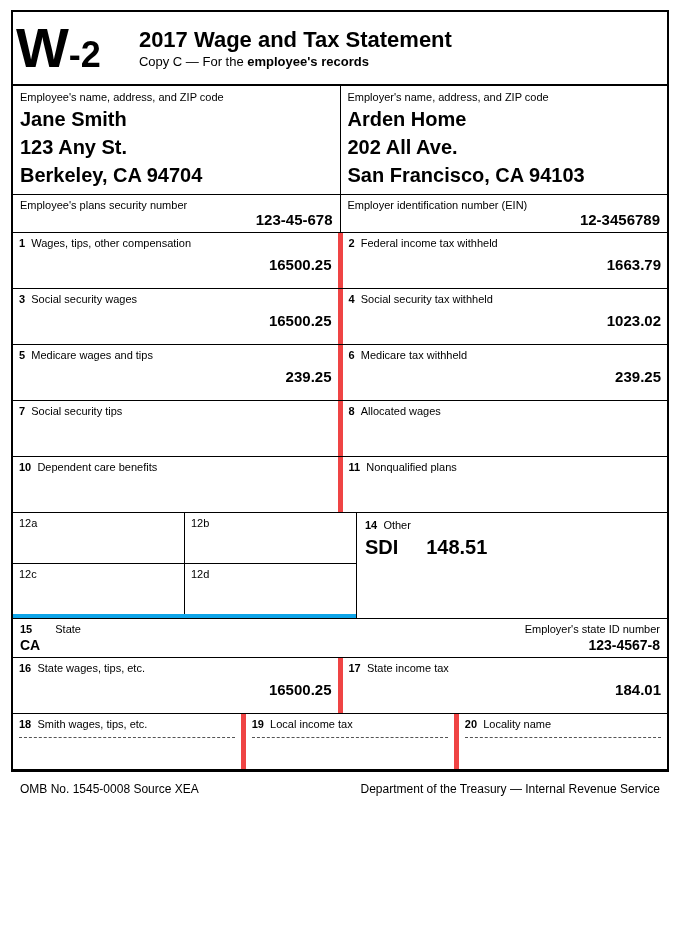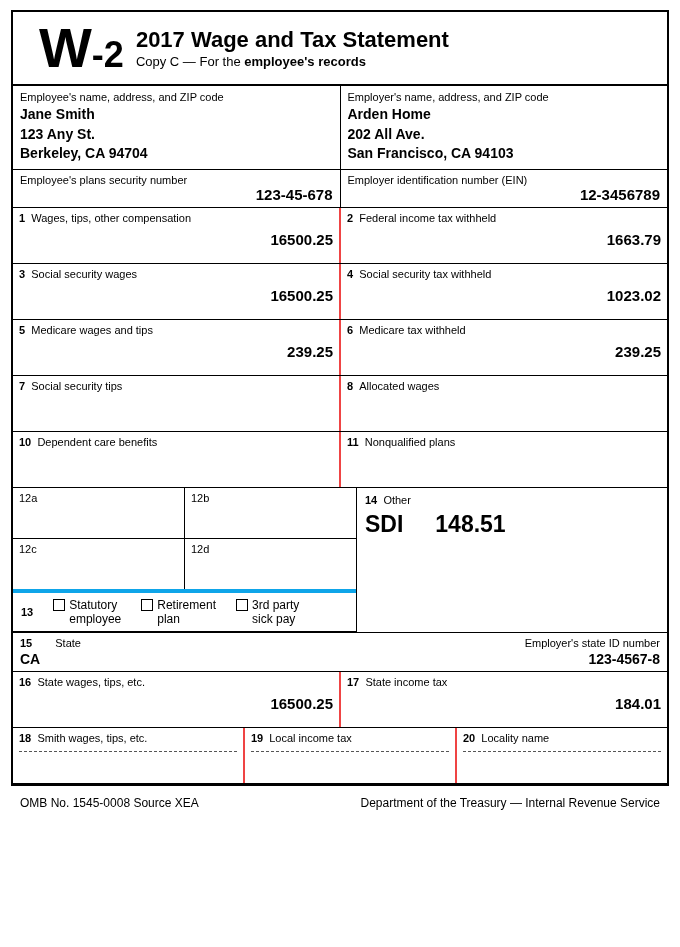--- a/index.html
+++ b/index.html
@@ -13,22 +13,23 @@
     }
     .w2-container {
       border: 2px solid #000;
       width: 658px;
       margin: 0 auto;
     }
     
     .header {
       display: flex;
       align-items: center;
-      padding: 8px 26px;
+      padding: 8px 3px;
       border-bottom: 2px solid #000;
+      gap: 26px;
     }
     .w2-logo {
       font-size: 48px;
       font-weight: 900;
       margin-right: 12px;
       line-height: 1;
     }
     .w2-logo span.w {
       font-size: 56px;
     }
@@ -66,21 +67,21 @@
       border-right: 1px solid #000;
     }
     .addr-cell:last-child {
       border-right: none;
     }
     .addr-label {
       font-size: 11px;
       margin-bottom: 2px;
     }
     .addr-value {
-      font-size: 14px;
+      font-size: 20px;
       font-weight: 900;
       line-height: 1.4;
     }
     
     .ssn-row {
       display: flex;
       border-bottom: 1px solid #000;
     }
     .ssn-cell {
       flex: 1;
@@ -100,21 +101,21 @@
       font-size: 15px;
       font-weight: 700;
     }
     
     .boxes-row {
       display: flex;
       border-bottom: 1px solid #000;
     }
     .box {
       flex: 1;
-      border-right: 2px solid #ef4444;
+      border-right: 5px solid #ef4444;
       padding: 3px 6px;
       min-height: 55px;
     }
     .box:last-child {
       border-right: none;
     }
     .box-label {
       font-size: 11px;
       line-height: 1.3;
     }
@@ -221,21 +222,21 @@
     }
     
     .footer {
       display: flex;
       justify-content: space-between;
       padding: 6px 10px;
       font-size: 12px;
       margin-top: 4px;
     }
     .sdi-large {
-      font-size: 23px;
+      font-size: 20px;
       font-weight: 900;
       margin-top: 4px;
     }
   </style>
 </head>
 <body>
 
 <div class="w2-container">
 
   <div class="header">
@@ -375,35 +376,20 @@
       </div>
       <div class="section-12-bottom">
         <div class="box-12">
           <div class="box-label">12c</div>
         </div>
         <div class="box-12">
           <div class="box-label">12d</div>
         </div>
       </div>
 
-      <div class="row-13">
-        <span style="font-size:11px;font-weight:700;">13</span>
-        <div class="checkbox-item">
-          <span class="checkbox-box"></span>
-          <span>Statutory<br>employee</span>
-        </div>
-        <div class="checkbox-item">
-          <span class="checkbox-box"></span>
-          <span>Retirement<br>plan</span>
-        </div>
-        <div class="checkbox-item">
-          <span class="checkbox-box"></span>
-          <span>3rd party<br>sick pay</span>
-        </div>
-      </div>
     </div>
     <div class="section-14">
       <div class="box-label">
         <span class="cell-num">14</span>
         &nbsp;<span>Other</span>
       </div>
       <div class="sdi-large">
         <span>SDI</span>
         &nbsp;&nbsp;&nbsp;
         <span>148.51</span>

